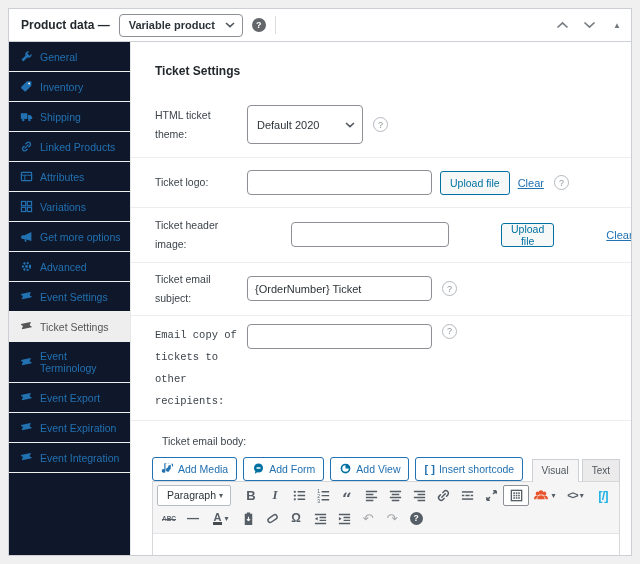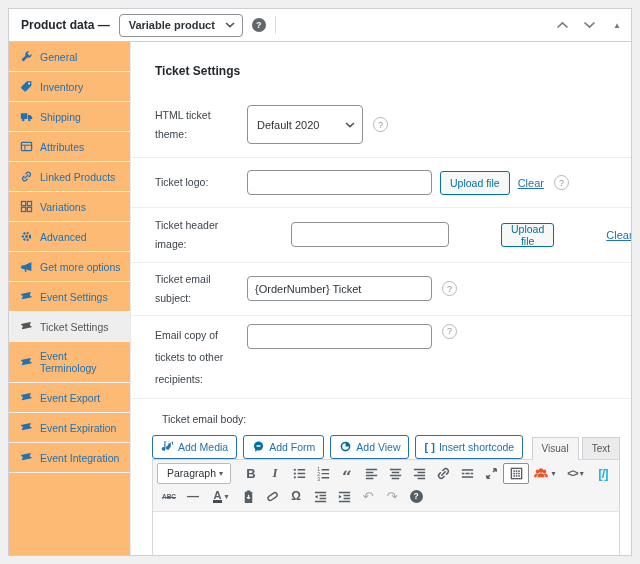--- a/index.html
+++ b/index.html
@@ -18,21 +18,21 @@
   .ptype { width:124px; font-weight:bold; }
   .help-filled { width:14px; height:14px; border-radius:50%; background:#636930x; background:#62666b;
                  color:#fff; font-size:9px; font-weight:bold; display:flex; align-items:center;
                  justify-content:center; cursor:pointer; }
   .vsep { width:1px; height:18px; background:#dcdcde; }
   .header-spacer { flex:1; }
   .order-btn { width:18px; height:18px; display:flex; align-items:center; justify-content:center; cursor:pointer; }
   .toggle-tri { font-size:8px; color:#72777c; margin-left:6px; cursor:pointer; }
   
   .panel-body { flex:1; display:flex; min-height:0; }
-  .tabs-col { width:122px; flex:0 0 122px; background:#fdba74; border-right:1px solid #e8e8e8; }
+  .tabs-col { width:122px; flex:0 0 122px; background:#0f172a; border-right:1px solid #e8e8e8; }
   .tab-item { display:flex; align-items:center; gap:7px; padding:8px 4px 8px 11px;
               font-size:10.5px; color:#2271b1; border-bottom:1px solid #f0f0f1; cursor:pointer; }
   .tab-item .ticn { width:13px; height:13px; flex:0 0 13px; display:flex; align-items:center; color:#2271b1; }
   .tab-item.active { background:#eee; color:#555; }
   .tab-item.active .ticn { color:#555; }
   .content { flex:1; min-width:0; background:#fff; overflow:hidden; }
   .content h2 { font-size:12px; font-weight:bold; color:#23282d; padding:22px 0 14px 24px; }
   
   .form-row { display:flex; align-items:center; padding:12px 14px 12px 24px;
               border-bottom:1px solid #ededed; }
@@ -142,65 +142,65 @@
               <path d="M1 4h8v7H1z" fill="currentColor"></path>
               <path d="M9.8 6h2.7L15 8.5V11H9.8z" fill="currentColor"></path>
               <circle cx="4" cy="12.4" r="1.5" fill="currentColor"></circle>
               <circle cx="11.6" cy="12.4" r="1.5" fill="currentColor"></circle>
             </svg>
           </span>
         <span>Shipping</span>
       </div>
       <div class="tab-item">
         <span class="ticn">
-            <svg width="13" height="13" viewBox="0 0 16 16">
-              <rect x="1.7" y="3" width="12.6" height="10" rx="1" fill="none" stroke="currentColor" stroke-width="1.5"></rect>
-              <path d="M1.7 6.4h12.6M6 6.4V13" stroke="currentColor" stroke-width="1.2" fill="none"></path>
-            </svg>
-          </span>
-        <span>Attributes</span>
-      </div>
-      <div class="tab-item">
-        <span class="ticn">
             <svg width="13" height="13" viewBox="0 0 16 16" fill="none" stroke="currentColor" stroke-width="1.6" stroke-linecap="round">
               <path d="M6 10l4-4"></path>
               <path d="M7.2 4.6l1.3-1.3a2.7 2.7 0 0 1 3.8 3.8L11 8.4"></path>
               <path d="M8.8 11.4l-1.3 1.3a2.7 2.7 0 0 1-3.8-3.8L5 7.6"></path>
             </svg>
           </span>
         <span>Linked Products</span>
+      </div>
+      <div class="tab-item">
+        <span class="ticn">
+            <svg width="13" height="13" viewBox="0 0 16 16">
+              <rect x="1.7" y="3" width="12.6" height="10" rx="1" fill="none" stroke="currentColor" stroke-width="1.5"></rect>
+              <path d="M1.7 6.4h12.6M6 6.4V13" stroke="currentColor" stroke-width="1.2" fill="none"></path>
+            </svg>
+          </span>
+        <span>Attributes</span>
       </div>
       <div class="tab-item">
         <span class="ticn">
             <svg width="13" height="13" viewBox="0 0 16 16" fill="none" stroke="currentColor" stroke-width="1.5">
               <rect x="1.8" y="1.8" width="5.2" height="5.2"></rect>
               <rect x="9" y="1.8" width="5.2" height="5.2"></rect>
               <rect x="1.8" y="9" width="5.2" height="5.2"></rect>
               <rect x="9" y="9" width="5.2" height="5.2"></rect>
             </svg>
           </span>
         <span>Variations</span>
       </div>
       <div class="tab-item">
         <span class="ticn">
             <svg width="13" height="13" viewBox="0 0 16 16">
+              <path d="M14 2.5v11L5.5 11h-2a2.3 2.3 0 0 1 0-4.6h2L14 2.5z" fill="currentColor"></path>
+              <path d="M5.2 11.3l1 3.2h2l-.9-3.2z" fill="currentColor"></path>
+            </svg>
+          </span>
+        <span>Get more options</span>
+      </div>
+      <div class="tab-item">
+        <span class="ticn">
+            <svg width="13" height="13" viewBox="0 0 16 16">
               <circle cx="8" cy="8" r="4.4" fill="none" stroke="currentColor" stroke-width="2.6" stroke-dasharray="2.4 1.7"></circle>
               <circle cx="8" cy="8" r="1.7" fill="currentColor"></circle>
             </svg>
           </span>
         <span>Advanced</span>
-      </div>
-      <div class="tab-item">
-        <span class="ticn">
-            <svg width="13" height="13" viewBox="0 0 16 16">
-              <path d="M14 2.5v11L5.5 11h-2a2.3 2.3 0 0 1 0-4.6h2L14 2.5z" fill="currentColor"></path>
-              <path d="M5.2 11.3l1 3.2h2l-.9-3.2z" fill="currentColor"></path>
-            </svg>
-          </span>
-        <span>Get more options</span>
       </div>
       <div class="tab-item">
         <span class="ticn">
             <svg width="13" height="13" viewBox="0 0 16 16">
               <g transform="rotate(-12 8 8)">
                 <path d="M2 3.5h12v1.8a1.6 1.6 0 0 0 0 3.2v1.8H2V8.5a1.6 1.6 0 0 0 0-3.2z" fill="currentColor"></path>
               </g>
             </svg>
           </span>
         <span>Event Settings</span>
@@ -287,21 +287,21 @@
         <span class="tip">?</span>
       </div>
 
       <div class="form-row" style="padding-top:7px;padding-bottom:7px;">
         <span class="f-label">Ticket email subject:</span>
         <input class="txt-input" value="{OrderNumber} Ticket" style="">
         <span class="tip">?</span>
       </div>
 
       <div class="form-row top" style="padding-top:8px;padding-bottom:8px;">
-        <span class="f-label" style="line-height:2.1;">Email copy of tickets to other recipients:</span>
+        <span class="f-label" style="line-height:2.1;font-family:Liberation Mono, monospace;">Email copy of tickets to other recipients:</span>
         <input class="txt-input" value="" style="">
         <span class="tip">?</span>
       </div>
 
       <div class="editor-group">
         <div class="editor-label">Ticket email body:</div>
 
         <div class="editor-tools">
           <button class="media-btn">
             <span class="micn">

